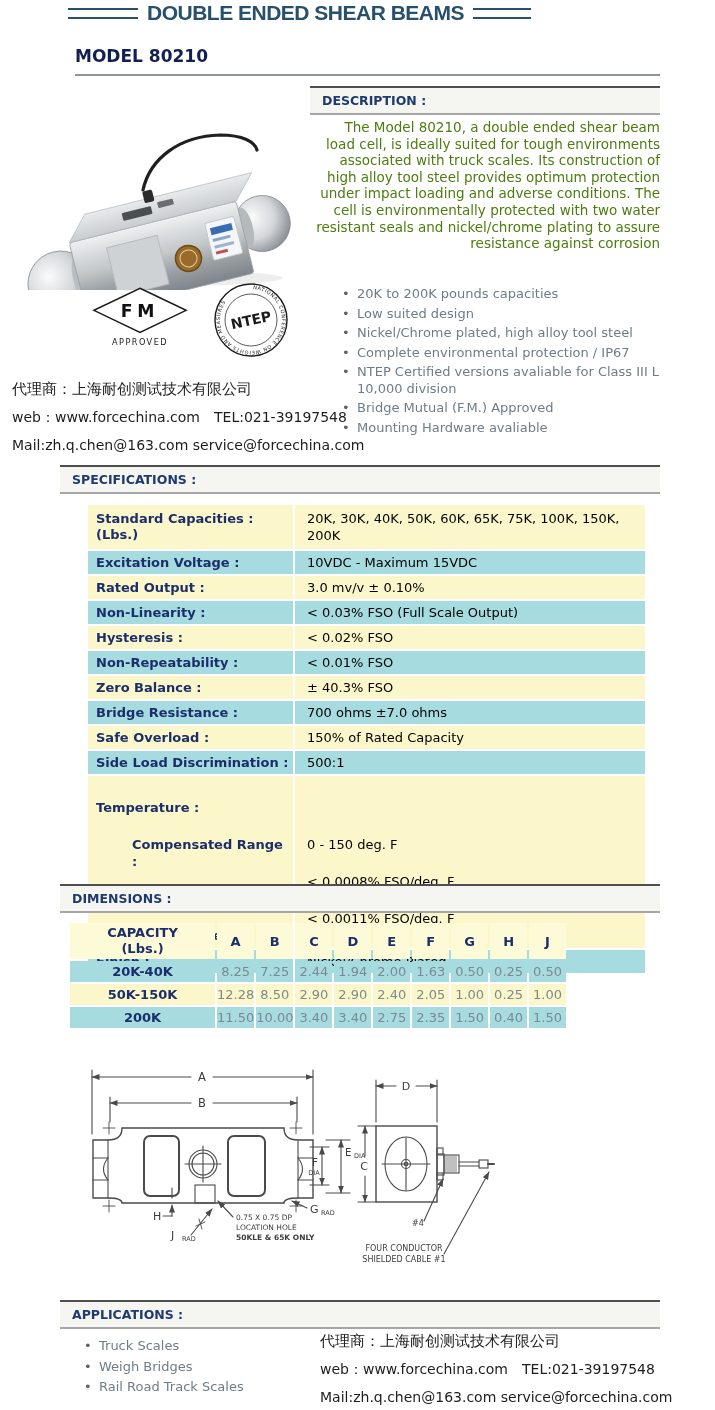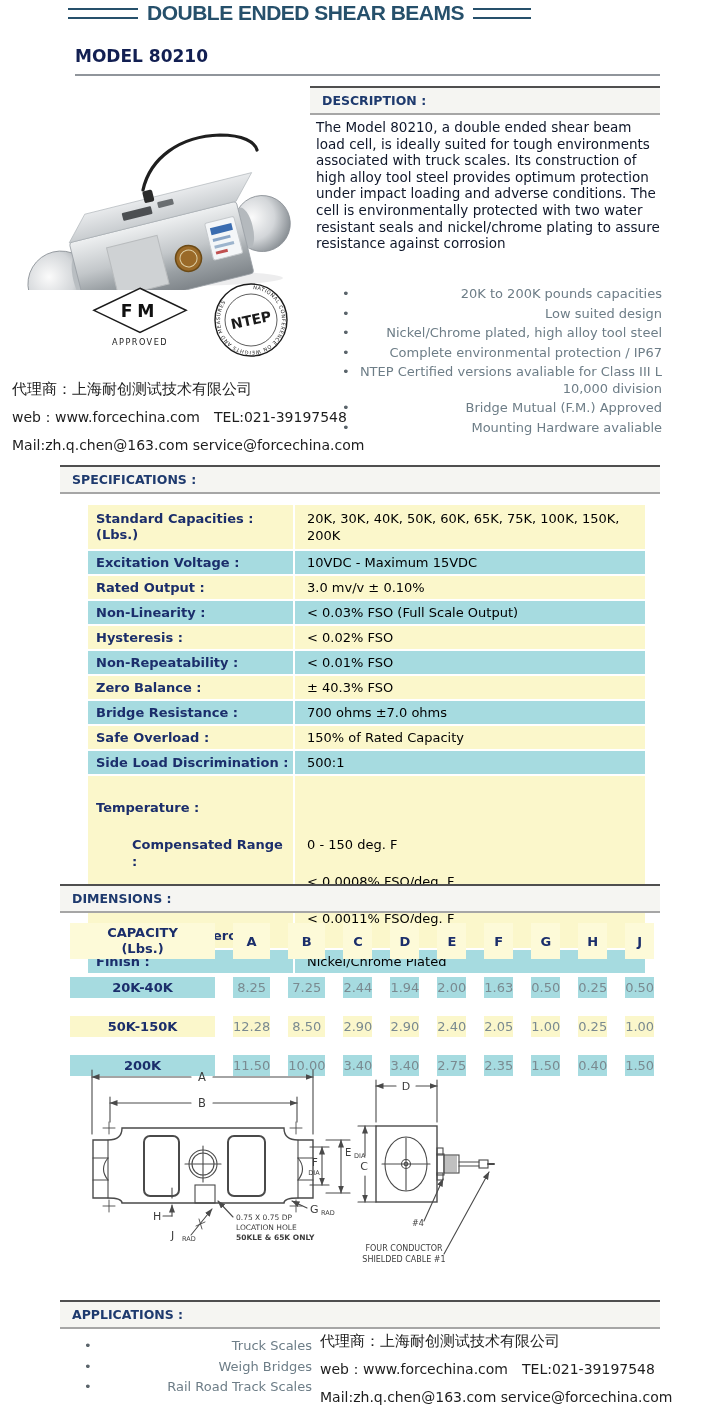--- a/index.html
+++ b/index.html
@@ -17,24 +17,24 @@
               font:bold 17px "DejaVu Sans",sans-serif;color:#121f52;}
 
   
   .bar{position:absolute;box-sizing:border-box;background:#f5f5f2;
        border-top:2px solid #4f4f4f;border-bottom:2px solid #a6a6a6;
        color:#1e3a6e;font:bold 12.5px "DejaVu Sans",sans-serif;
        padding:5px 12px;}
 
   
   .desc-text{position:absolute;left:316px;top:119px;width:344px;
-             font:13.5px/16.6px "DejaVu Sans",sans-serif;color:#0f172a;}
+             font:13.5px/16.6px "DejaVu Sans",sans-serif;color:#4d7c0f;text-align:right;}
   .blist{list-style:none;margin:0;padding:0;}
   .blist li{position:relative;padding-left:17px;color:#6d7d87;
-            font:13px/16.5px "DejaVu Sans",sans-serif;margin-bottom:3px;text-align:right;}
+            font:13px/16.5px "DejaVu Sans",sans-serif;margin-bottom:3px;}
   .blist li::before{content:"\2022";position:absolute;left:2px;color:#5a646b;}
   .desc-bullets{position:absolute;left:340px;top:286px;width:322px;}
   .app-bullets{position:absolute;left:82px;top:1338px;width:230px;}
   .app-bullets li{margin-bottom:4px;}
 
   
   .contact{font:14px "DejaVu Sans",sans-serif;color:#1d1d1d;}
   .contact .row{margin-bottom:10px;white-space:nowrap;}
   .contact .cn{font-size:15px;}
   .contact .gap{display:inline-block;width:14px;}
@@ -52,21 +52,21 @@
   .tone-y{background:#fbf7cb;}
   .tone-c{background:#a6dbe0;}
   .row-tall{min-height:38px;}
   .spec-table .multi{display:block;padding-top:3px;padding-bottom:4px;}
   .tline{line-height:17px;min-height:17px;margin-top:20px;}
   .tline.sub{padding-left:36px;}
   .spec-table .lbl .tline{font-weight:bold;color:#1b2e6b;}
 
   
   .dim-table{position:absolute;left:70px;top:923px;width:496px;
-             display:grid;grid-template-columns:145px repeat(9,1fr);gap:18px;
+             display:grid;grid-template-columns:145px repeat(9,1fr);gap:2px;
              text-align:center;font-size:13px;}
   .dim-table > div{display:flex;align-items:center;justify-content:center;}
   .dim-table .hd{background:#fdfad8;color:#1b2e6b;font-weight:bold;min-height:36px;}
   .cap-hd{flex-direction:column;line-height:16px;}
   .dim-table .cap{font-weight:bold;color:#1b2e6b;min-height:21px;}
   .dim-table .num{color:#7a8a90;min-height:21px;}
 
   
   .drawing{position:absolute;left:60px;top:1052px;}
   .photo{position:absolute;left:15px;top:90px;}

